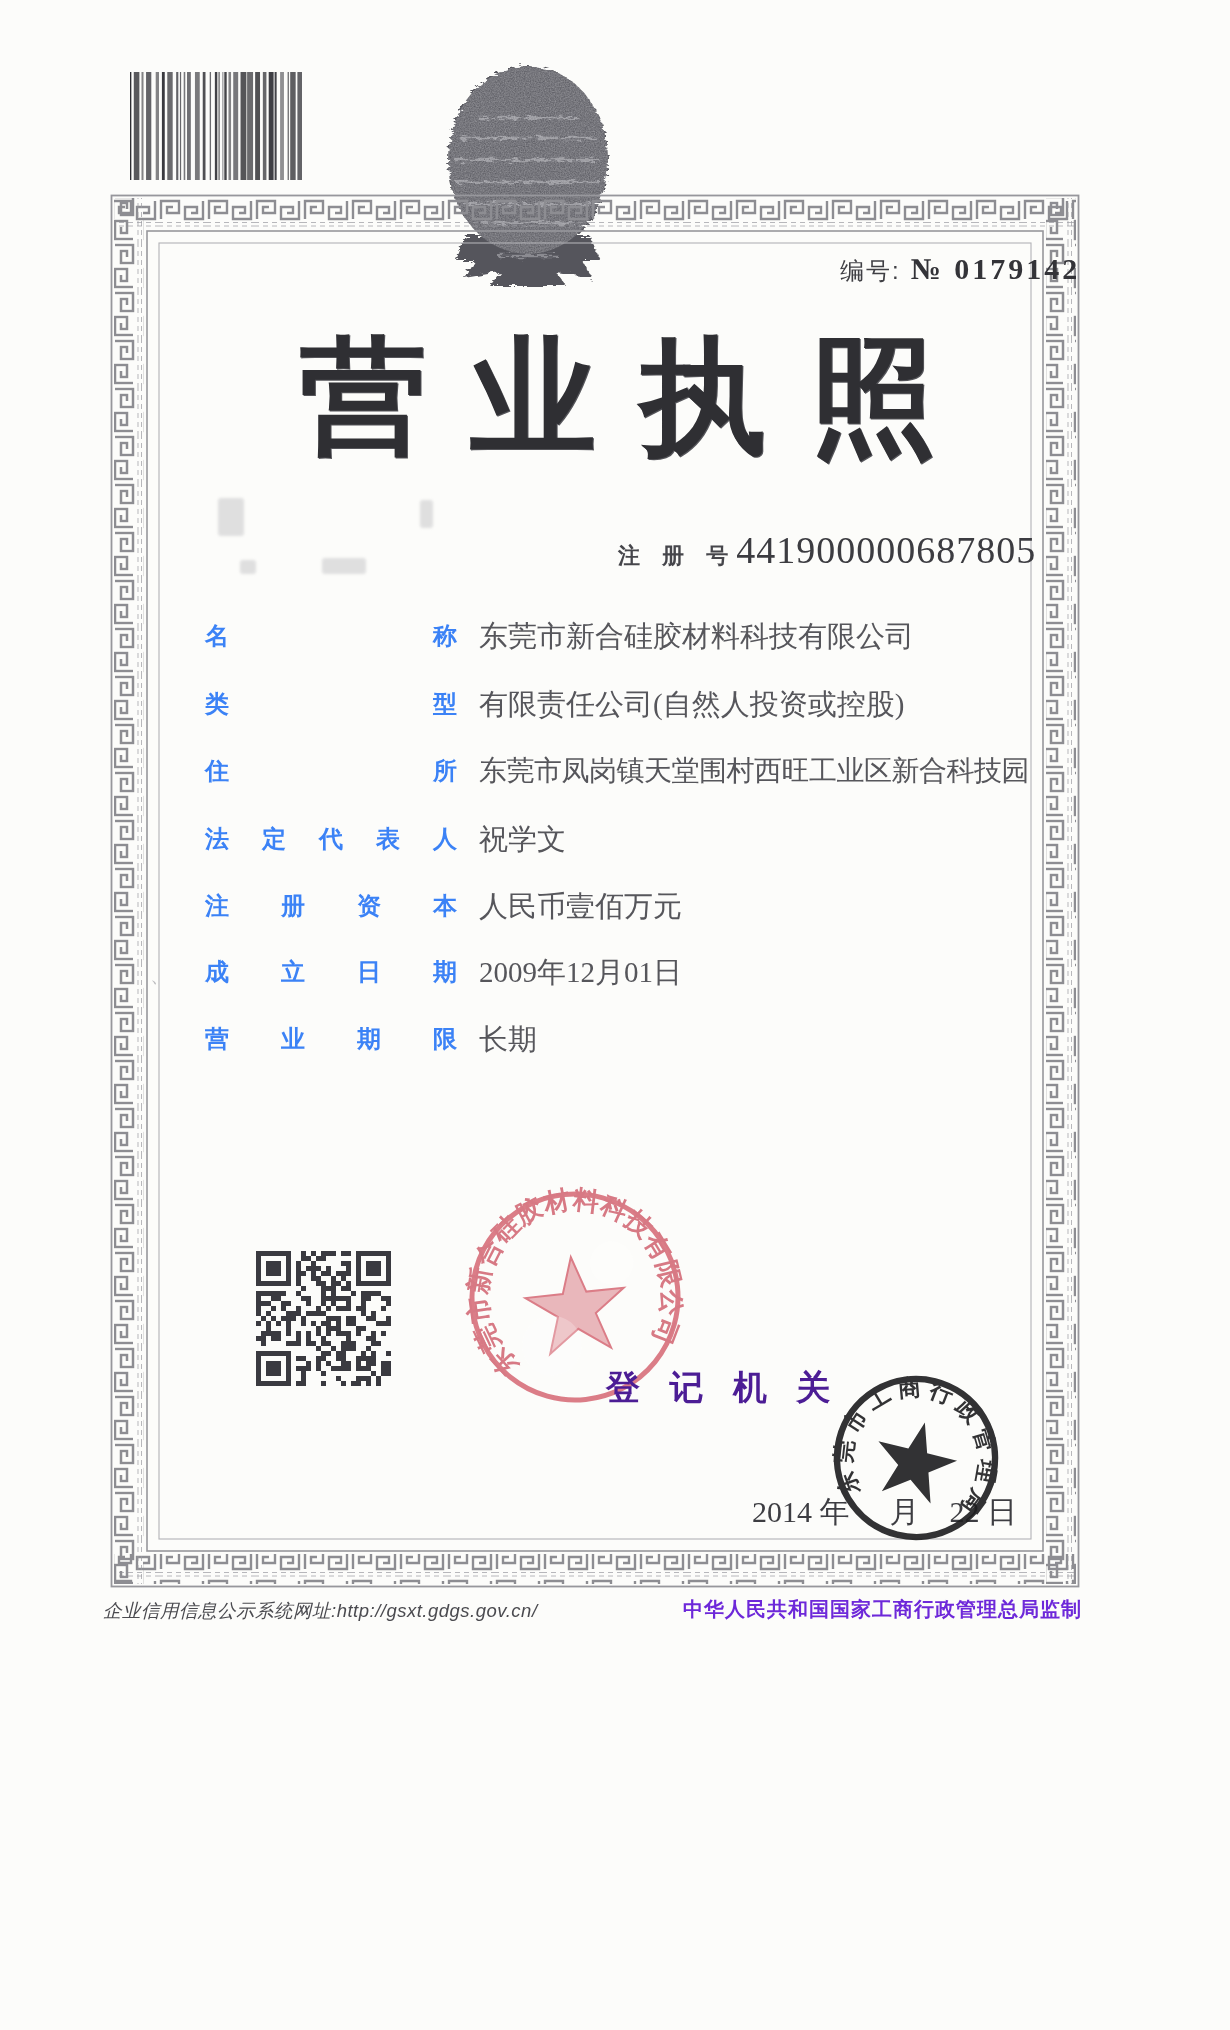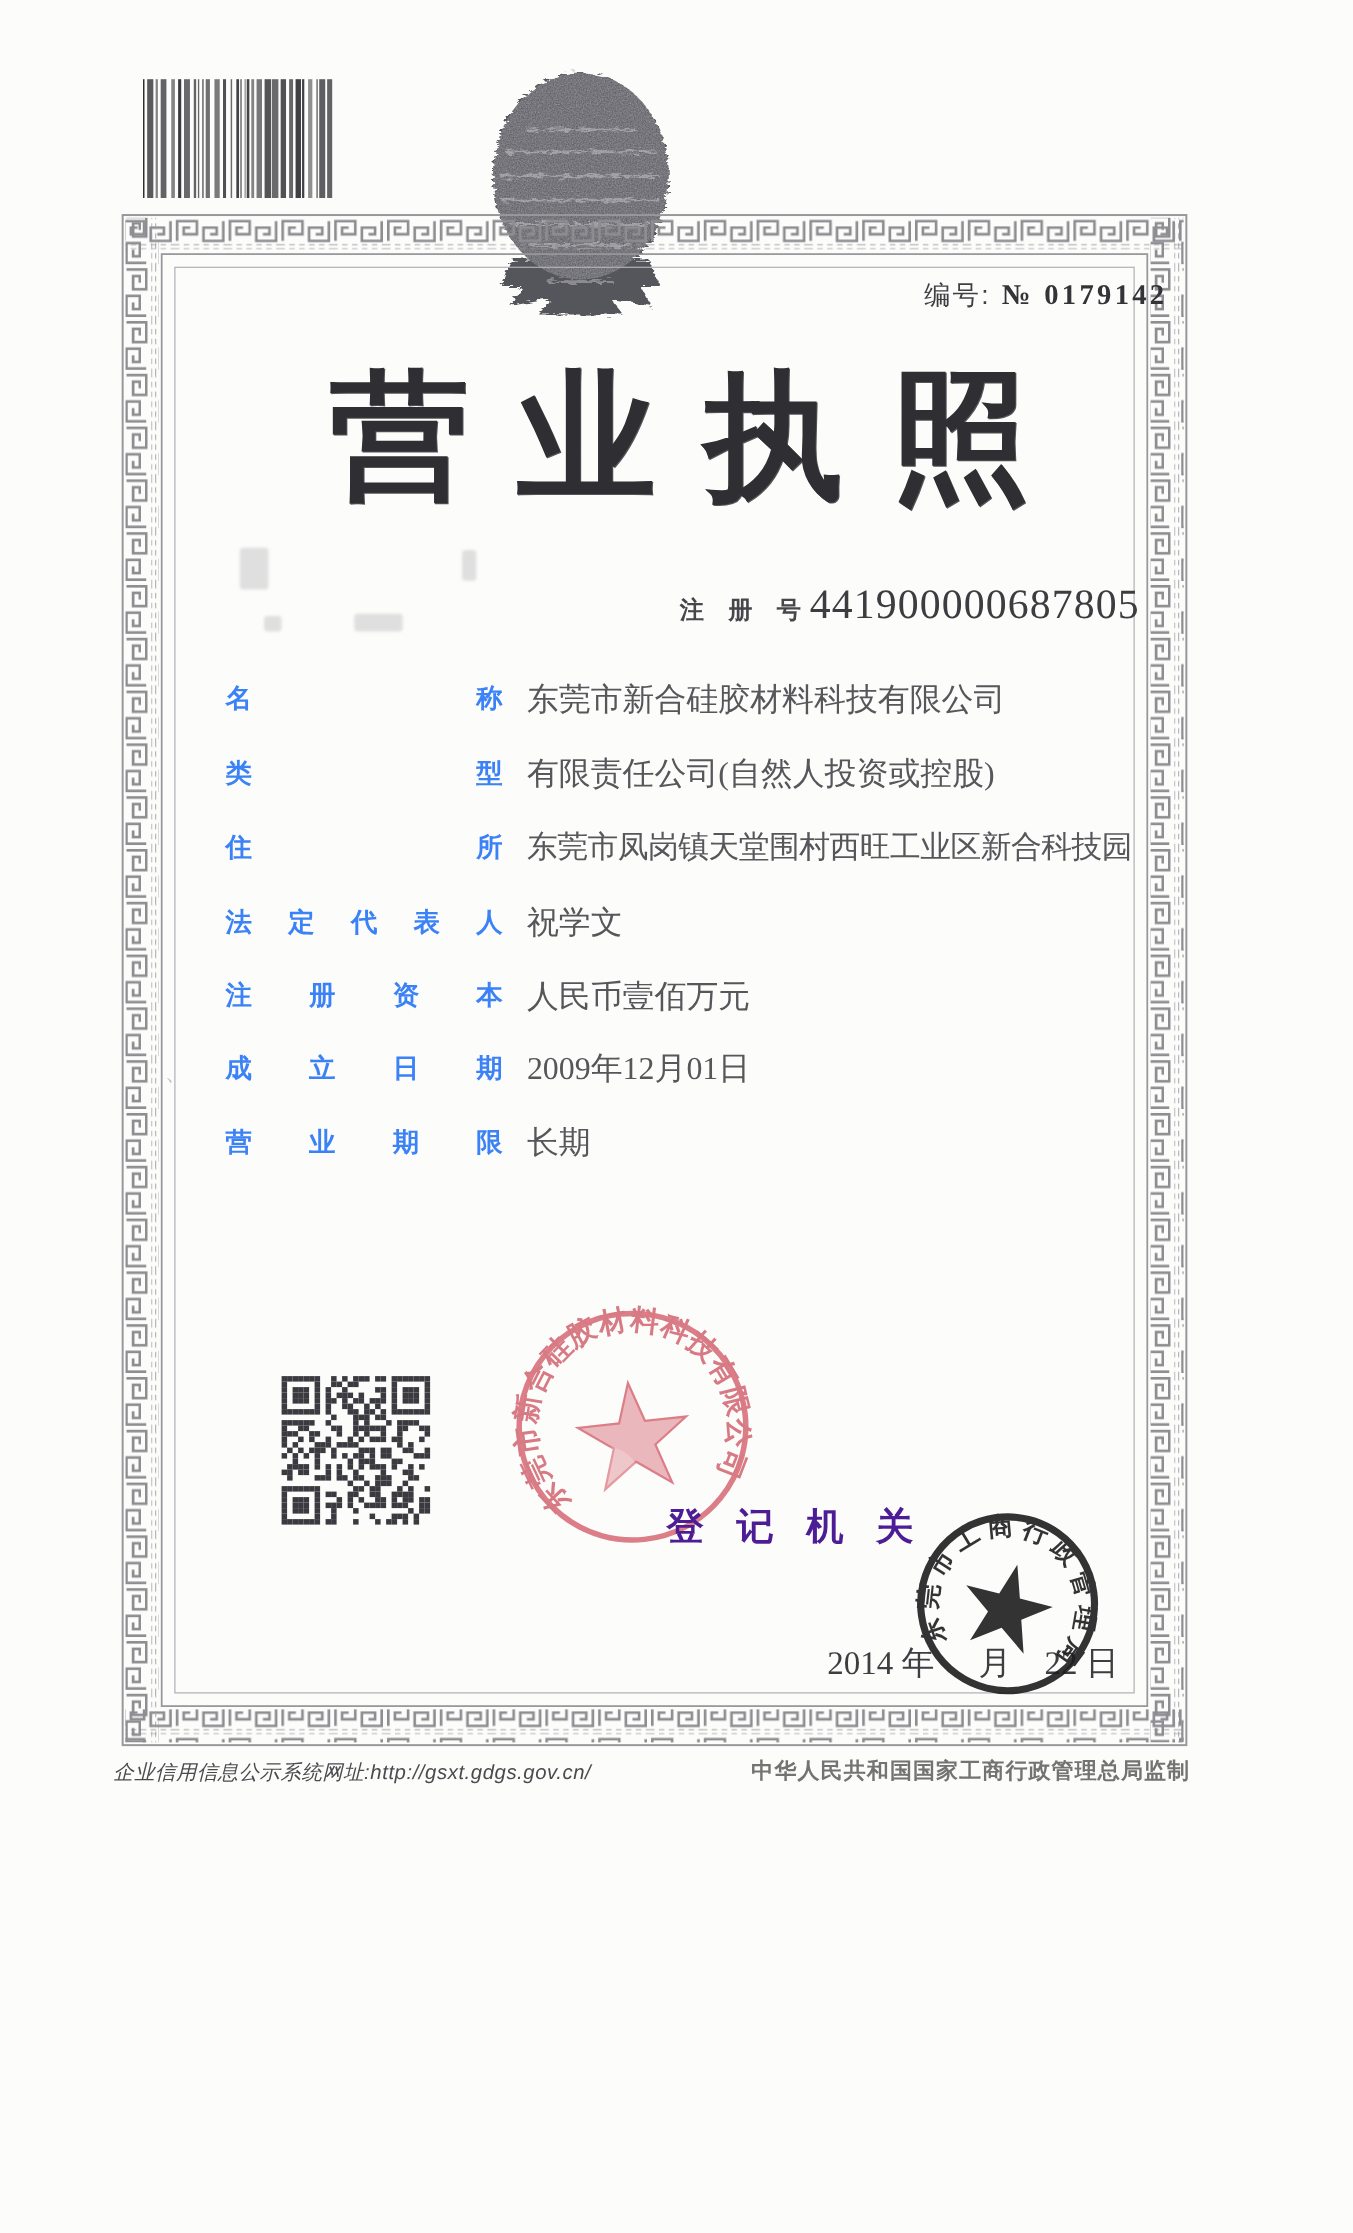--- a/index.html
+++ b/index.html
@@ -6,21 +6,21 @@
   .page{position:relative;width:1230px;height:2030px;background:#fcfcfa;overflow:hidden;
         font-family:"Liberation Sans","DejaVu Sans",sans-serif;color:var(--ink,#3a3a3e);}
   .abs{position:absolute;}
   
   #barcode{left:130px;top:70px;}
   #emblem{left:438px;top:60px;}
   
   #frame{left:110px;top:194px;}
   
   .serial{left:840px;top:252px;font-size:24px;color:#3f3f44;letter-spacing:2px;}
-  .serial .no{font-family:"Liberation Serif","DejaVu Serif",serif;font-weight:700;font-size:26px;margin-left:10px;letter-spacing:3px;color:#333338;}
+  .serial .no{font-family:"Liberation Serif","DejaVu Serif",serif;font-weight:700;font-size:30px;margin-left:10px;letter-spacing:3px;color:#333338;}
   
   .title{left:300px;top:314px;margin:0;font-size:126px;font-weight:700;color:#2f2f33;
          letter-spacing:44px;white-space:nowrap;font-family:"Liberation Sans","DejaVu Sans",sans-serif;
          text-shadow:1px 1px 0 #55555a;}
   
   .regno{left:618px;top:528px;white-space:nowrap;}
   .regno .lab{font-size:22px;font-weight:700;color:#46464b;letter-spacing:8px;}
   .regno .val{font-family:"Liberation Serif","DejaVu Serif",serif;font-size:38px;color:#3c3c41;letter-spacing:1px;}
   
   .row{position:absolute;left:205px;white-space:nowrap;height:48px;}
@@ -37,21 +37,21 @@
   
   #redseal{left:460px;top:1182px;}
   #blackseal{left:821px;top:1363px;}
   
   .registrar{left:606px;top:1365px;font-size:34px;font-weight:700;letter-spacing:10px;color:#4c1d95;}
   .dateline{left:752px;top:1492px;font-size:30px;color:#3d3d42;white-space:nowrap;
             font-family:"Liberation Serif","DejaVu Serif",serif;}
   .dateline .m{margin-left:40px;} .dateline .d{margin-left:30px;}
   
   .footL{left:103px;top:1598px;font-size:18.5px;color:#4a4a4f;letter-spacing:.5px;font-style:italic;}
-  .footR{left:640px;top:1596px;width:442px;text-align:right;font-size:20px;font-weight:600;color:#737373;letter-spacing:1px;}
+  .footR{left:640px;top:1596px;width:442px;text-align:right;font-size:20px;font-weight:600;color:#6d28d9;letter-spacing:1px;}
   
   .smear{background:#8a8a90;opacity:.25;filter:blur(1.5px);border-radius:3px;}
   .ghost{color:#7c7c84;opacity:.5;font-size:20px;filter:blur(.6px);}
 </style>
 </head>
 <body>
 
 <div class="page">
 
   <svg id="barcode" class="abs" width="172" height="112">

